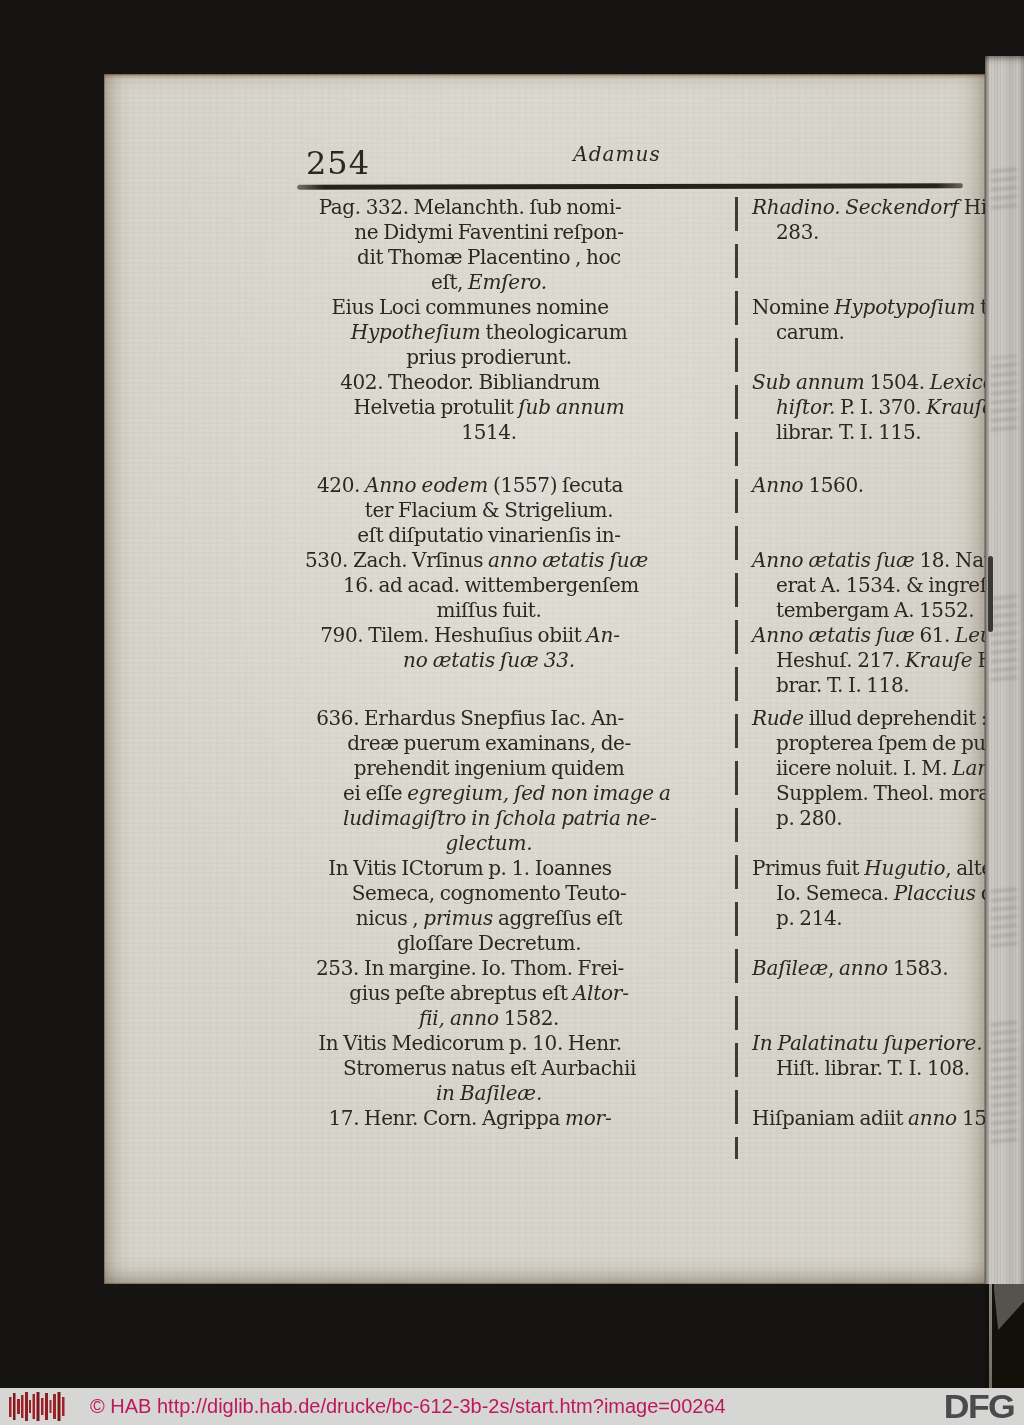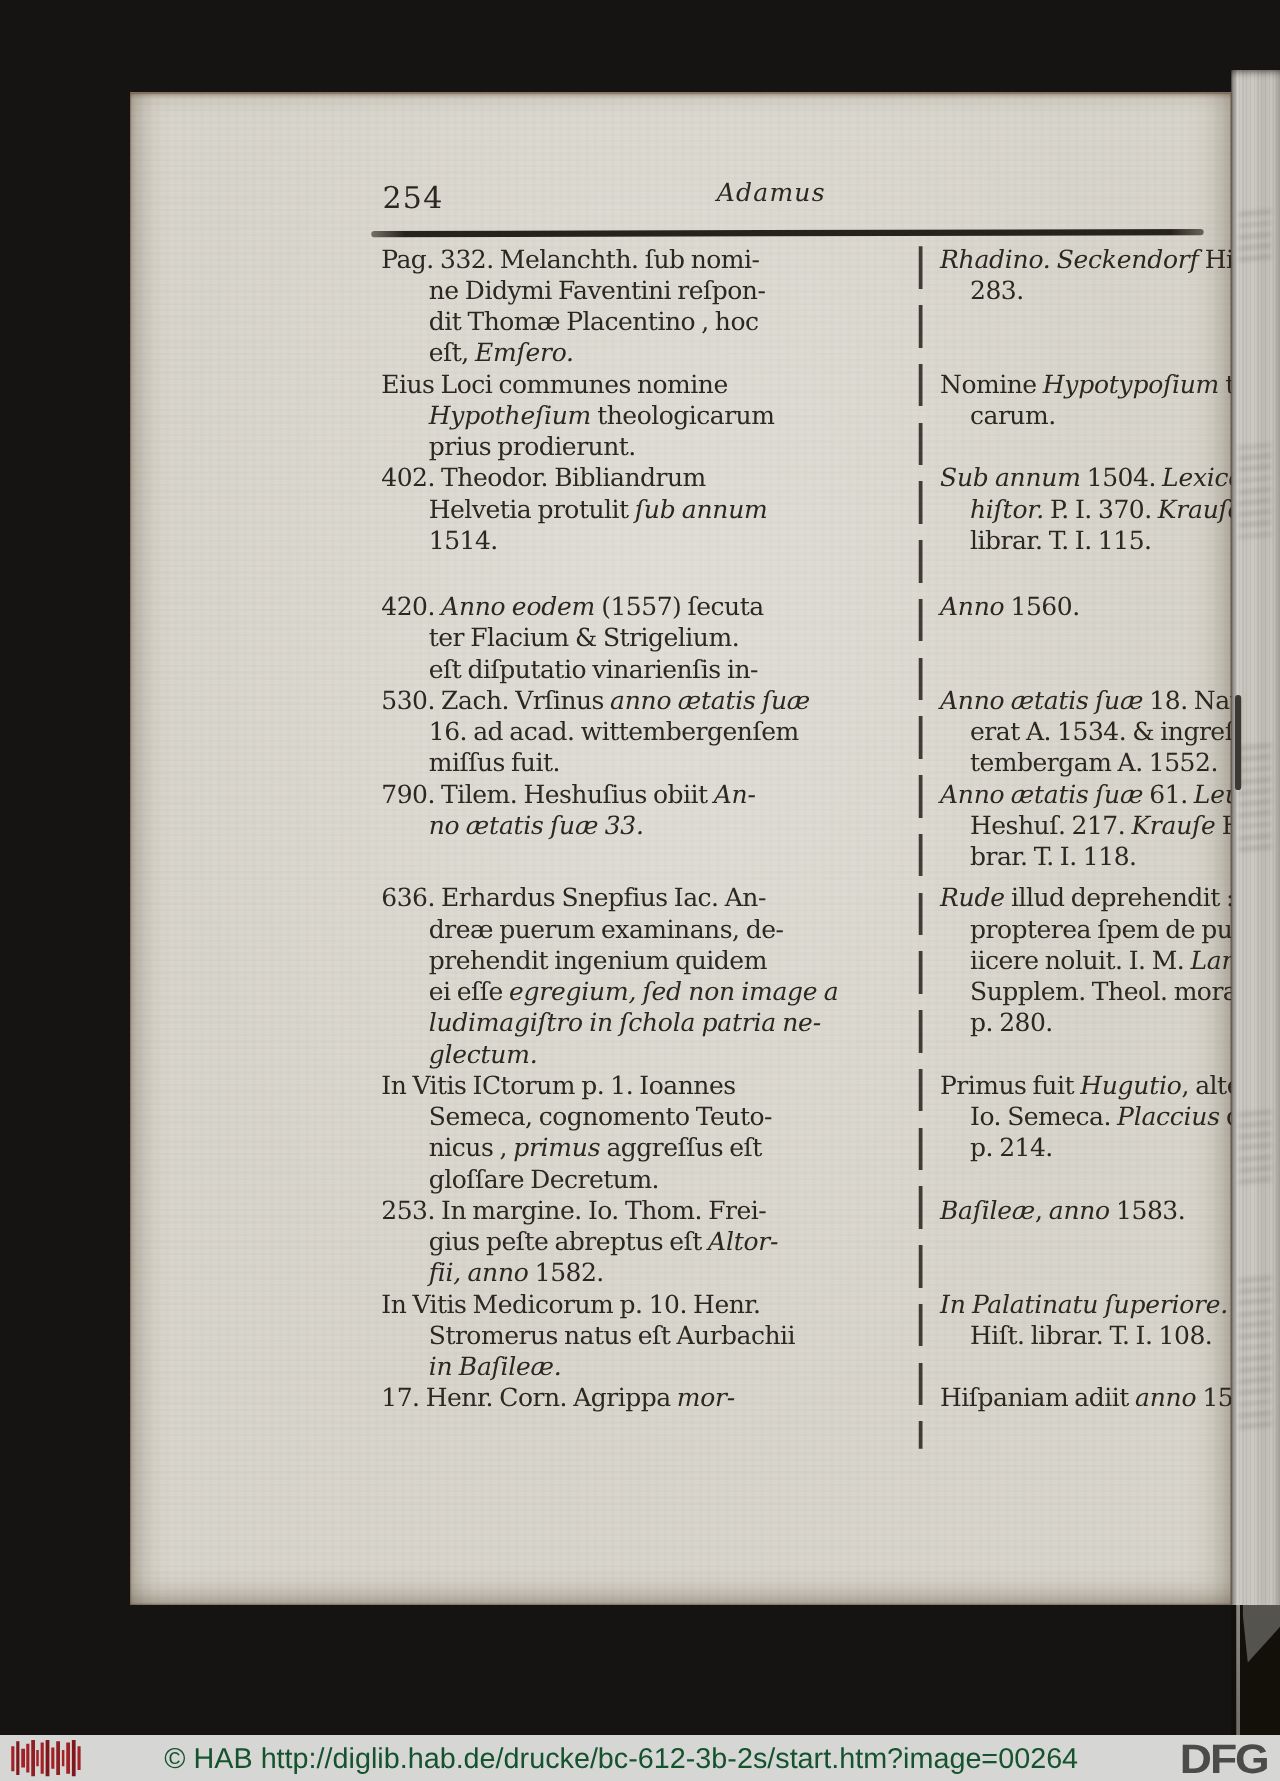--- a/index.html
+++ b/index.html
@@ -23,35 +23,35 @@
     box-shadow:
       inset 0 0 0 1px rgba(95,55,25,.35),
       inset 0 4px 3px -2px rgba(110,60,25,.45),
       inset 14px 0 26px -14px rgba(80,65,45,.55),
       inset -16px 0 30px -16px rgba(80,65,45,.5),
       inset 0 -14px 26px -14px rgba(80,65,45,.5);
     color:var(--ink);
   }
   
   .head{position:absolute; left:194px; top:66px; width:668px; height:34px;}
-  .page-num{position:absolute; left:8px; top:4px; font-size:24px; letter-spacing:1px;}
+  .page-num{position:absolute; left:8px; top:4px; font-size:32px; letter-spacing:1px;}
   .running-title{position:absolute; left:0; right:30px; top:2px; text-align:center;
     font-style:italic; font-size:20px; letter-spacing:1px;}
   .head-rule{position:absolute; left:193px; top:110px; width:666px; height:5px;
     background:linear-gradient(90deg, rgba(35,30,24,.55), #26221c 4%, #26221c 96%, rgba(35,30,24,.6));
     border-radius:3px; transform:rotate(-0.15deg);}
   
   .textblock{position:absolute; left:201px; top:121px; width:672px;
     font-size:20px; line-height:25px; letter-spacing:-0.4px; word-spacing:-1px;}
   .col-divider{position:absolute; left:430px; top:2px; width:2.5px; height:962px;
     background:repeating-linear-gradient(180deg, rgba(38,32,26,.85) 0 34px, rgba(38,32,26,0) 34px 47px);
     filter:blur(.3px);}
   .row{display:flex; align-items:flex-start;}
   .col{flex:none;}
-  .col-left{width:330px;}
+  .col-left{width:330px;text-align:center;}
   .col-right{width:312px; margin-left:117px;}
   .line{white-space:nowrap;}
   .line i{font-style:italic; letter-spacing:-0.2px;}
   .col-left .line.cont{padding-left:38px;}
   .col-right .line.cont{padding-left:24px;}
   .line.align-right{text-align:right; padding-left:0;}
   
   .edge-strip{position:absolute; left:985px; top:56px; width:39px; height:1228px;
     background:
       repeating-linear-gradient(90deg, rgba(0,0,0,.05) 0 1px, rgba(0,0,0,0) 1px 3px),
@@ -70,22 +70,22 @@
   .edge-bottom{position:absolute; left:985px; top:1284px; width:39px; height:104px; background:#121009;}
   .edge-sliver{position:absolute; left:989px; top:1284px; width:3px; height:104px;
     background:linear-gradient(180deg,#8a8882,#6f6d67);}
   .edge-wedge{position:absolute; left:994px; top:1284px; width:30px; height:46px;
     background:#55534e; clip-path:polygon(0 0,100% 0,100% 38%,14% 100%,0 12%);}
   
   .footer{position:absolute; left:0; top:1388px; width:1024px; height:37px;
     background:var(--bar-bg); display:flex; align-items:center;
     font-family:"Liberation Sans","DejaVu Sans",sans-serif;}
   .hab-logo{position:absolute; left:8px; top:3px;}
-  .footer-text{position:absolute; left:90px; right:120px; text-align:center;
-    font-size:23px; color:#14532d; letter-spacing:0;}
+  .footer-text{position:absolute; left:90px; right:120px; text-align:left;
+    font-size:20px; color:#be185d; letter-spacing:0;}
   .dfg-logo{position:absolute; right:10px; top:0px; font-size:33px; font-weight:bold;
     color:var(--dfg-gray); letter-spacing:-1.5px; transform:scaleX(1.08); transform-origin:right;}
 </style>
 </head>
 <body>
 
 <div id="stage">
 
   <div class="paper">
     <div class="head">

